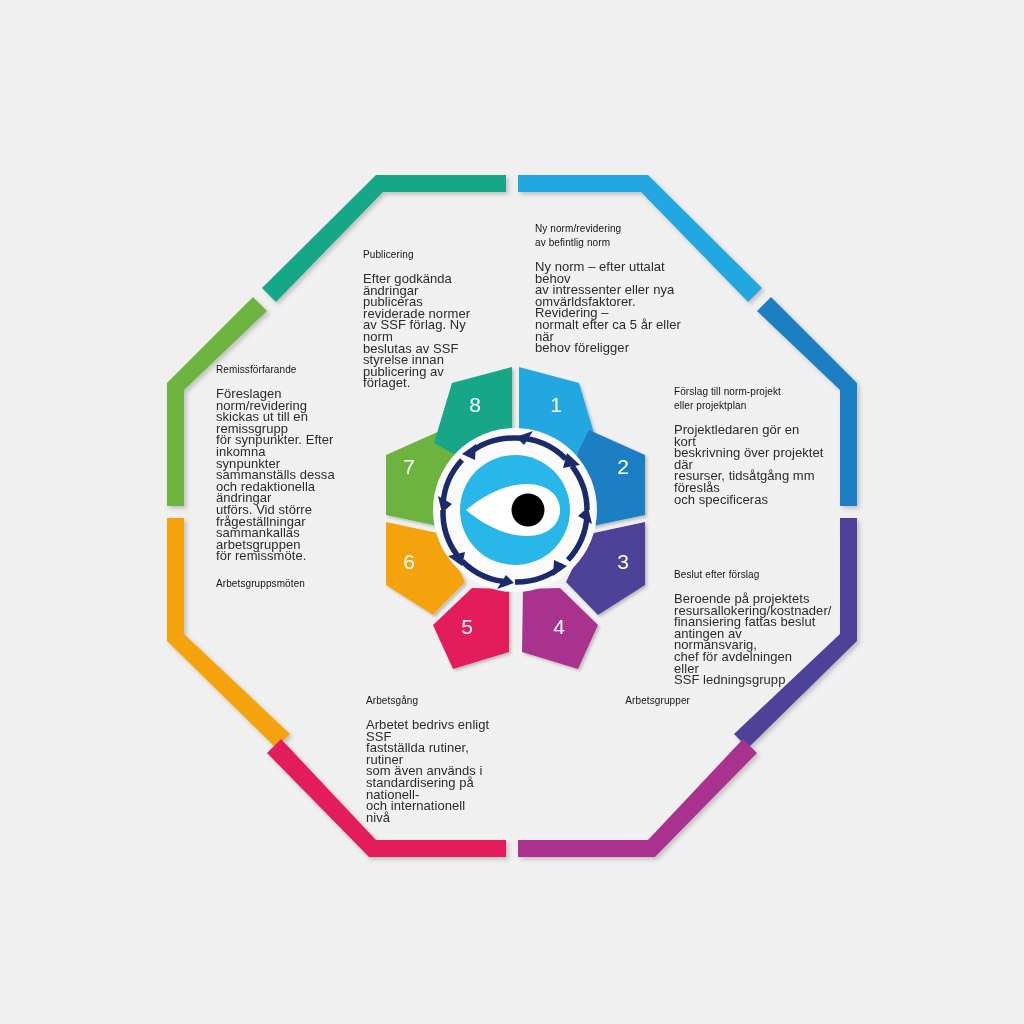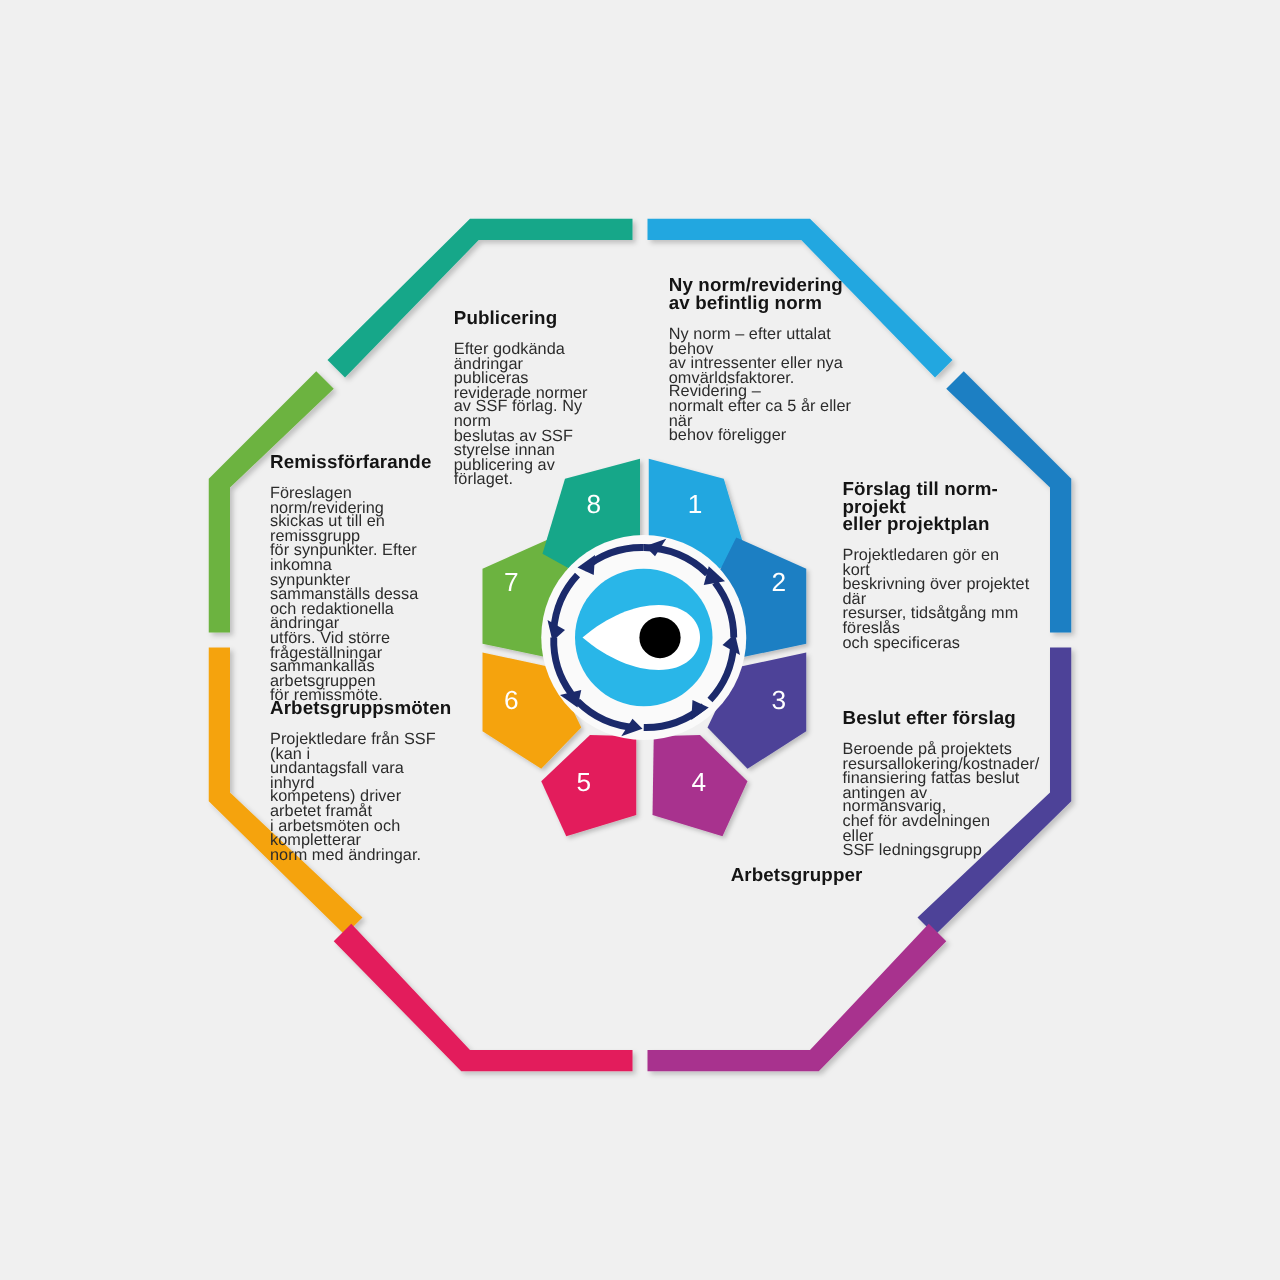--- a/index.html
+++ b/index.html
@@ -7,21 +7,21 @@
     width:1024px;height:1024px;
     background:#f0f0f0;
     font-family:"Liberation Sans", sans-serif;
     overflow:hidden;
     position:relative;
   }
   #stage{position:absolute;left:0;top:0;width:1024px;height:1024px;}
   #svg-layer{position:absolute;left:0;top:0;width:1024px;height:1024px;}
   .txtblock{position:absolute;}
   .txtblock .t{
-    font-size:15px;font-weight:bold;color:#141414;
+    font-size:10px;font-weight:normal;color:#141414;
     letter-spacing:.1px;line-height:14px;margin:0 0 11px 0;white-space:pre-line;
   }
   .txtblock .b{
     font-size:13px;color:#2b2b2b;line-height:11.6px;margin:0;white-space:pre-line;
     letter-spacing:.05px;
   }
   .segnum{
     font-size:21px;fill:#ffffff;font-family:"Liberation Sans",sans-serif;
     font-weight:400;text-anchor:middle;dominant-baseline:central;
   }
@@ -175,37 +175,40 @@
     <p class="b">Föreslagen norm/revidering
 skickas ut till en remissgrupp
 för synpunkter. Efter inkomna
 synpunkter sammanställs dessa
 och redaktionella ändringar
 utförs. Vid större frågeställningar
 sammankallas arbetsgruppen
 för remissmöte.</p>
   </div>
 
-  <div class="txtblock" style="left:216px; top:560px; width:140px;">
+  <div class="txtblock" style="left:216px; top:577px; width:140px;">
     <p class="t">Arbetsgruppsmöten</p>
-    <p class="b">Projektledare från SSF (kan i
-undantagsfall vara inhyrd
-kompetens) driver arbetet framåt
-i arbetsmöten och kompletterar
-norm med ändringar.</p>
   </div>
 
   <div class="txtblock" style="left:674px; top:568px; width:145px;">
     <p class="t">Beslut efter förslag</p>
     <p class="b">Beroende på projektets
 resursallokering/kostnader/
 finansiering fattas beslut
 antingen av normansvarig,
 chef för avdelningen eller
 SSF ledningsgrupp</p>
   </div>
 
+  <div class="txtblock" style="left:366px; top:694px; width:125px;">
+    <p class="t">Arbetsgång</p>
+    <p class="b">Arbetet bedrivs enligt SSF
+fastställda rutiner, rutiner
+som även används i
+standardisering på nationell-
+och internationell nivå</p>
+  </div>
 
   <div class="txtblock" style="left:540px; top:694px; width:150px;text-align:right;">
     <p class="t">Arbetsgrupper</p>
   </div>
 
 </div>
 
 </body></html>

